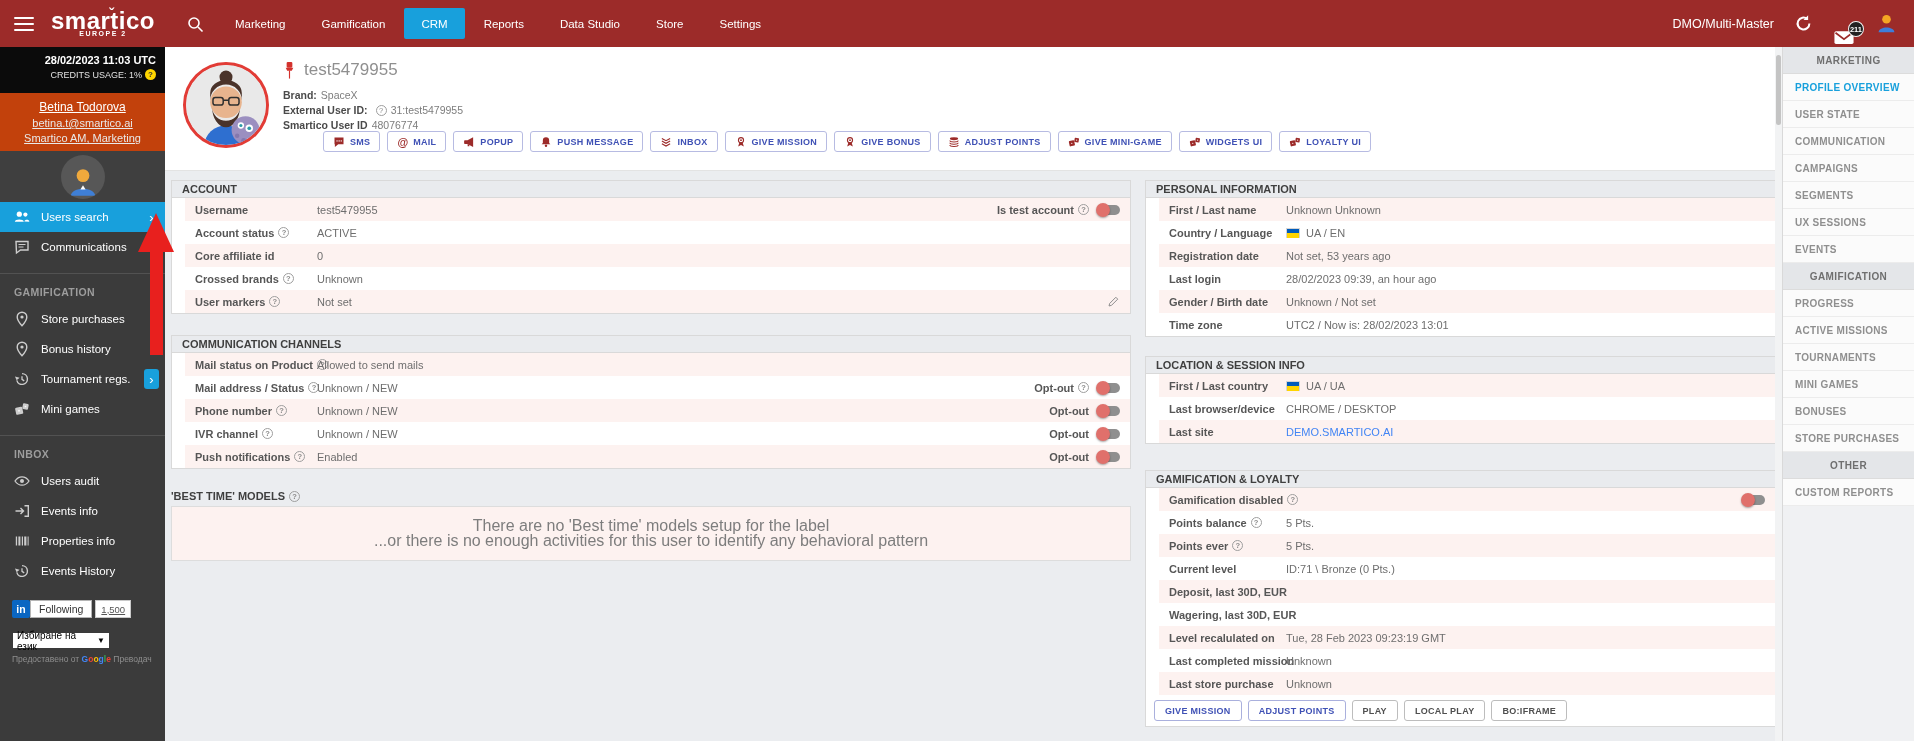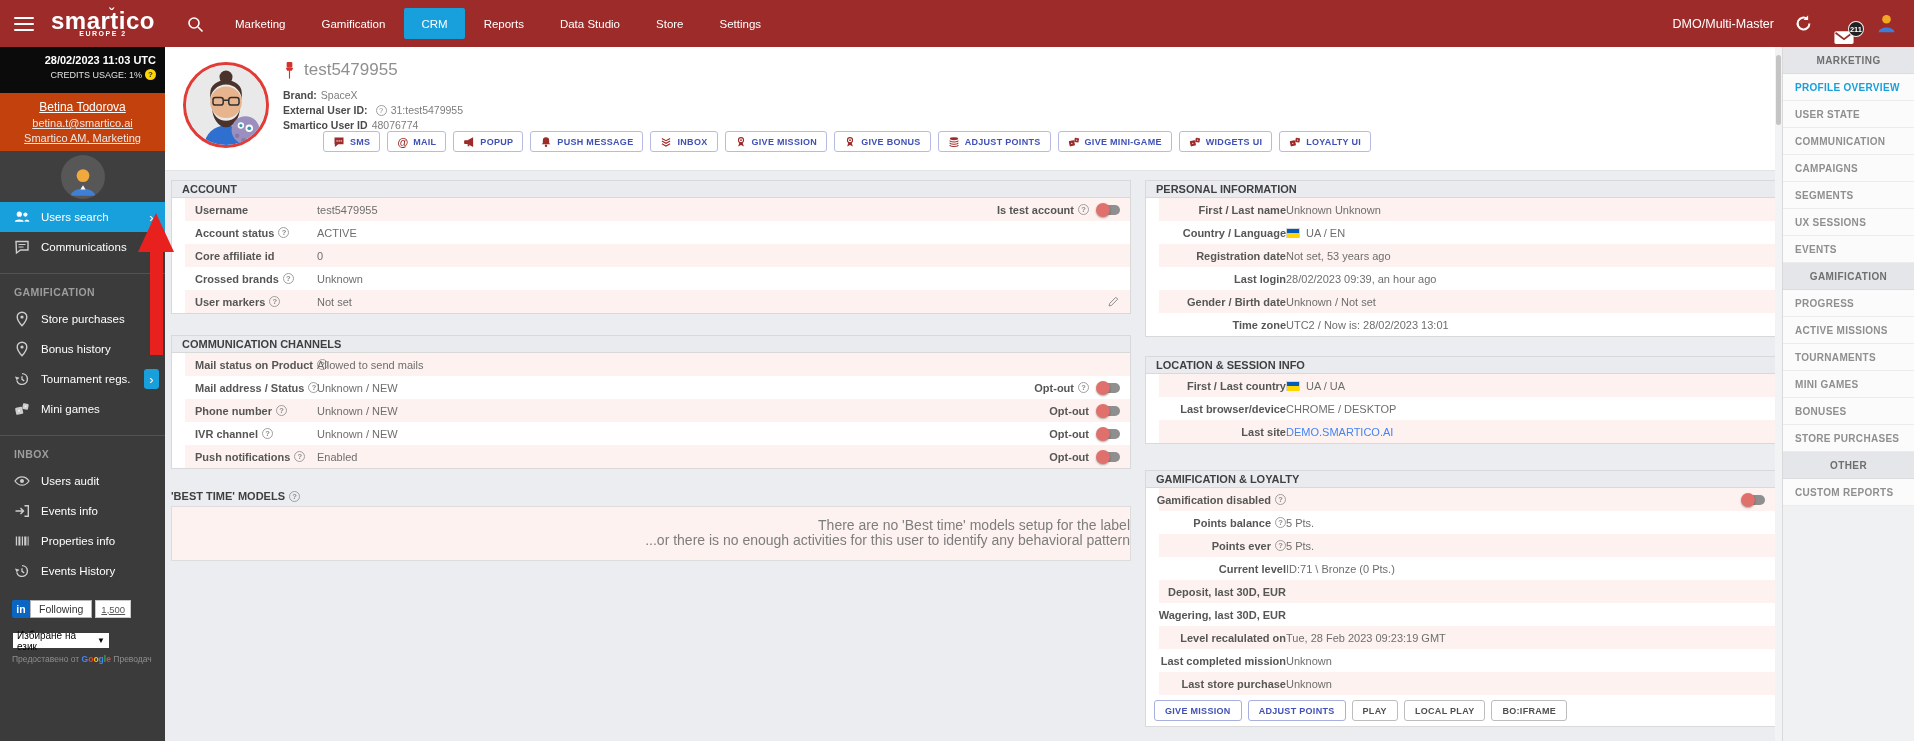--- a/index.html
+++ b/index.html
@@ -100,38 +100,38 @@
   .content{display:flex;gap:14px;padding:9px 0 0 6px;}
   .col-l{width:960px;flex:none;}
   .col-r{width:631px;flex:none;}
 
   .tbl-box{background:#fff;border:1px solid #d9d9d9;}
   .tbl-title{background:#e9ebee;border-bottom:1px solid #d9d9d9;height:17px;display:flex;align-items:center;
     padding:0 10px;font-size:11px;font-weight:bold;color:#3f3f3f;}
   .row{height:23px;display:flex;align-items:center;padding:0 10px;font-size:11px;background:#fff;margin-left:13px;}
   .row.pink{background:#fdf2f0;}
   .lbl{width:122px;flex:none;font-weight:bold;color:#565656;display:flex;align-items:center;white-space:nowrap;}
-  .col-r .lbl{width:117px;justify-content:flex-end;}
+  .col-r .lbl{width:117px;}
   .val{color:#6e6e6e;display:flex;align-items:center;}
   .val.link{color:#4285f4;cursor:pointer;}
   .right{margin-left:auto;display:flex;align-items:center;gap:9px;}
   .r-lbl{font-weight:bold;color:#565656;display:flex;align-items:center;}
   .help{display:inline-flex;width:11px;height:11px;border:1px solid #9e9e9e;border-radius:50%;color:#8a8a8a;
     font-size:7.5px;align-items:center;justify-content:center;margin-left:4px;flex:none;}
   .toggle{position:relative;width:22px;height:10px;background:#8f8f8f;border-radius:5px;display:inline-block;cursor:pointer;flex:none;}
   .toggle .knob{position:absolute;left:-2px;top:-2px;width:14px;height:14px;border-radius:50%;
     background:#e0706b;box-shadow:0 1px 2px rgba(0,0,0,.35);}
   .edit-ic{width:13px;height:13px;color:#8a8a8a;cursor:pointer;}
   .edit-ic svg{width:13px;height:13px;}
   .flag{display:inline-block;width:14px;height:10px;margin-right:6px;border:1px solid #d5d5d5;flex:none;}
   .flag .ft{display:block;height:4.5px;background:#005BBB;}
   .flag .fb{display:block;height:4.5px;background:#FFD500;} .mb21{margin-bottom:21px;} .mb19{margin-bottom:19px;} .mb26{margin-bottom:26px;}
   .bt-title{margin:21px 0 4px 0;display:flex;align-items:center;font-size:11px;font-weight:bold;color:#3f3f3f;}
-  .bt-box{background:#fdf2f0;border:1px solid #ddd;height:55px;text-align:right;padding-top:11px;
-    font-size:14px;color:#7d7d7d;line-height:15px;}
+  .bt-box{background:#fdf2f0;border:1px solid #ddd;height:55px;text-align:center;padding-top:11px;
+    font-size:16px;color:#7d7d7d;line-height:15px;}
   .btn-row{display:flex;gap:6px;padding:5px 8px;background:#fff;}
   .g-btn{height:21px;border-radius:3px;background:#fff;display:flex;align-items:center;padding:0 10px;
     font-size:9px;font-weight:bold;letter-spacing:.3px;cursor:pointer;white-space:nowrap;}
   .g-btn.primary{border:1px solid #aab0dd;color:#3f51b5;}
   .g-btn.default{border:1px solid #bdbdbd;color:#4f4f4f;}
 
   
   .scrollbar{position:absolute;top:47px;right:132px;width:7px;bottom:0;background:#f2f3f4;z-index:5;}
   .scrollbar .thumb{position:absolute;top:8px;left:1px;width:5px;height:70px;background:#c4c4c4;border-radius:3px;}
 

